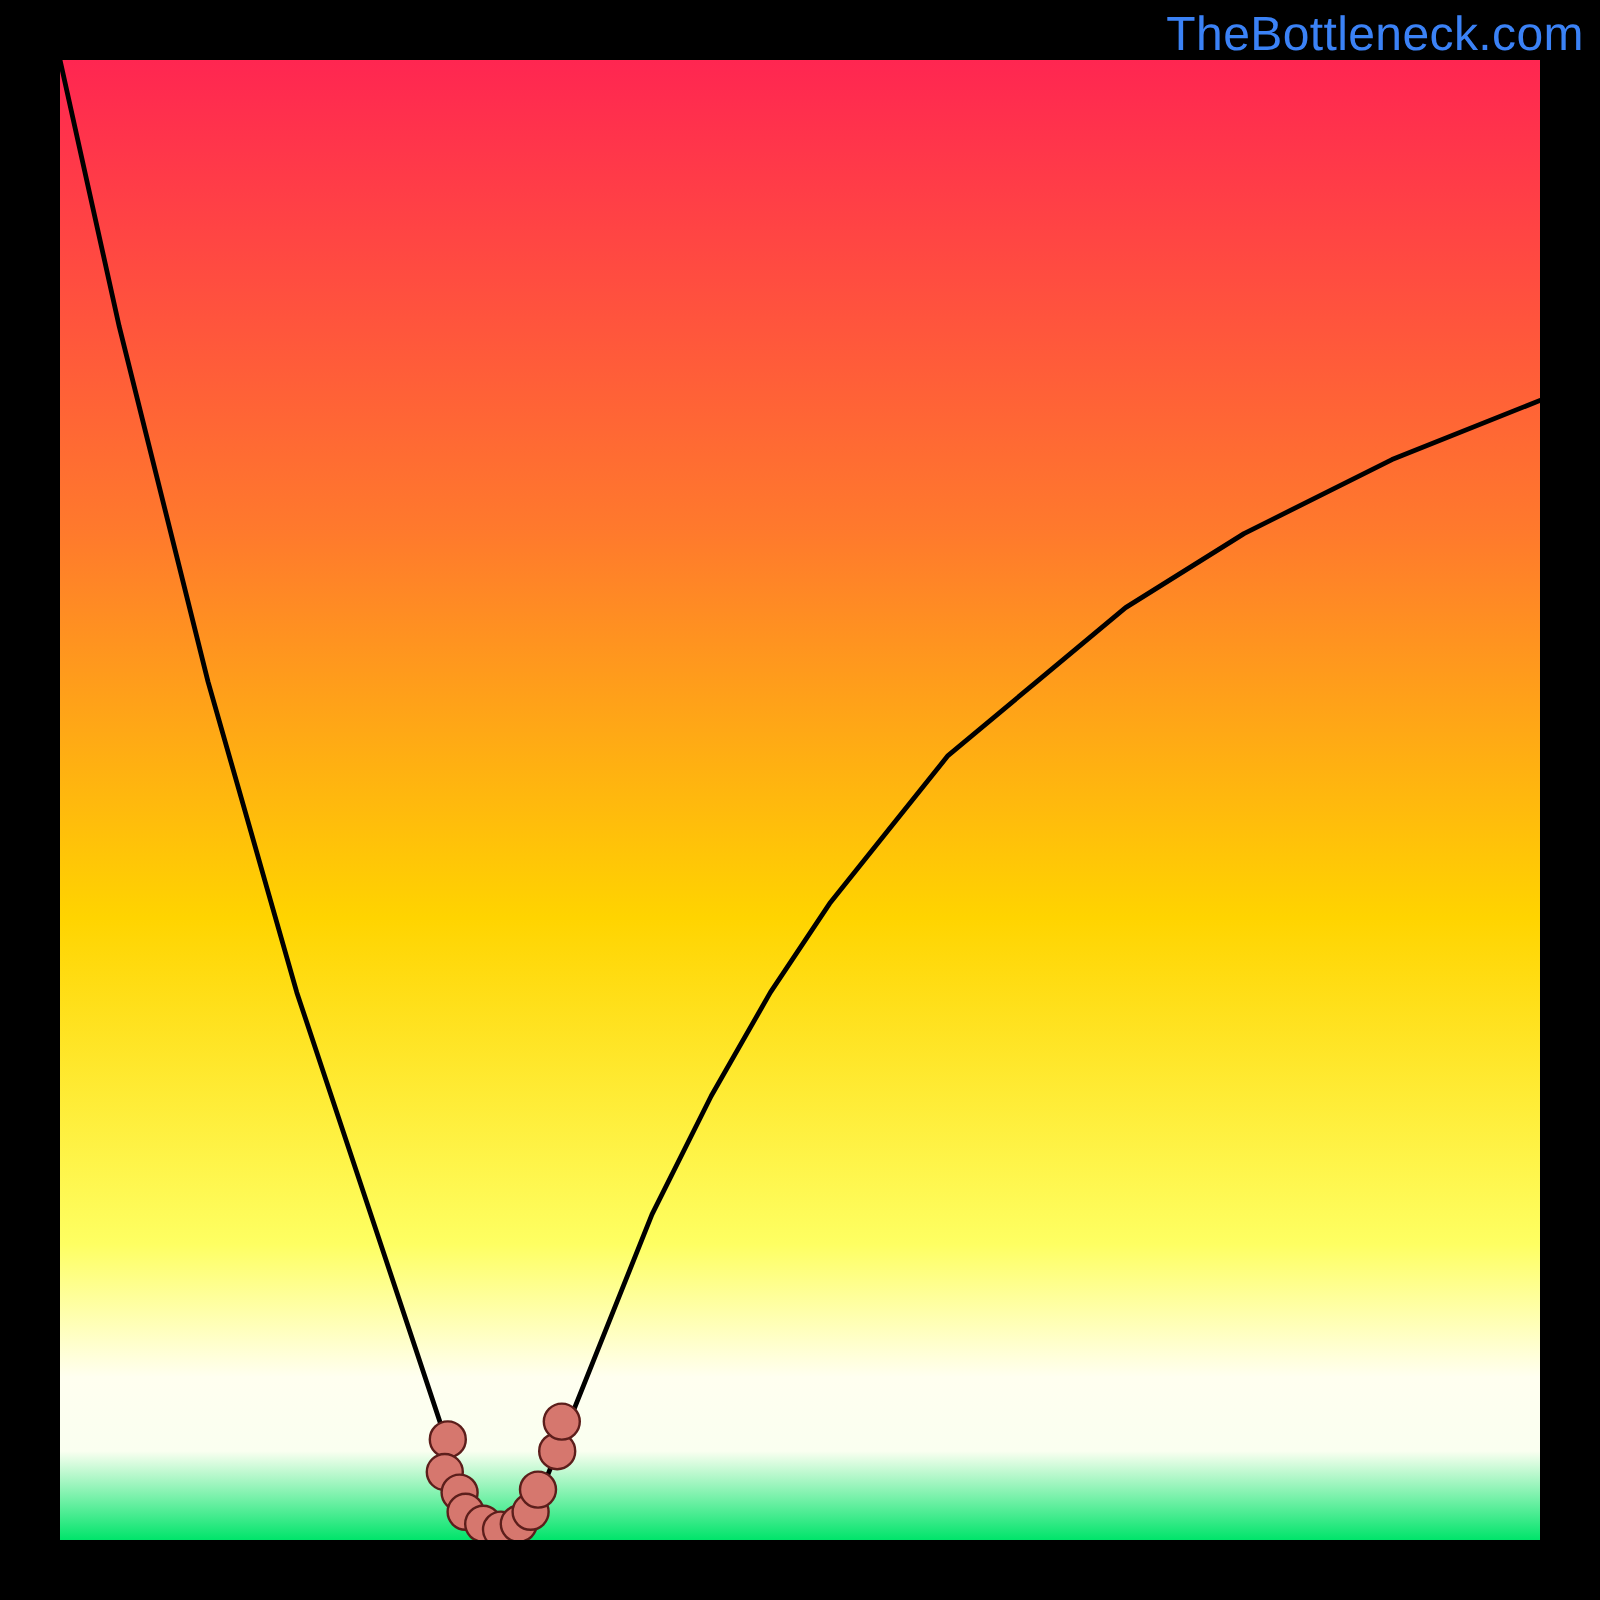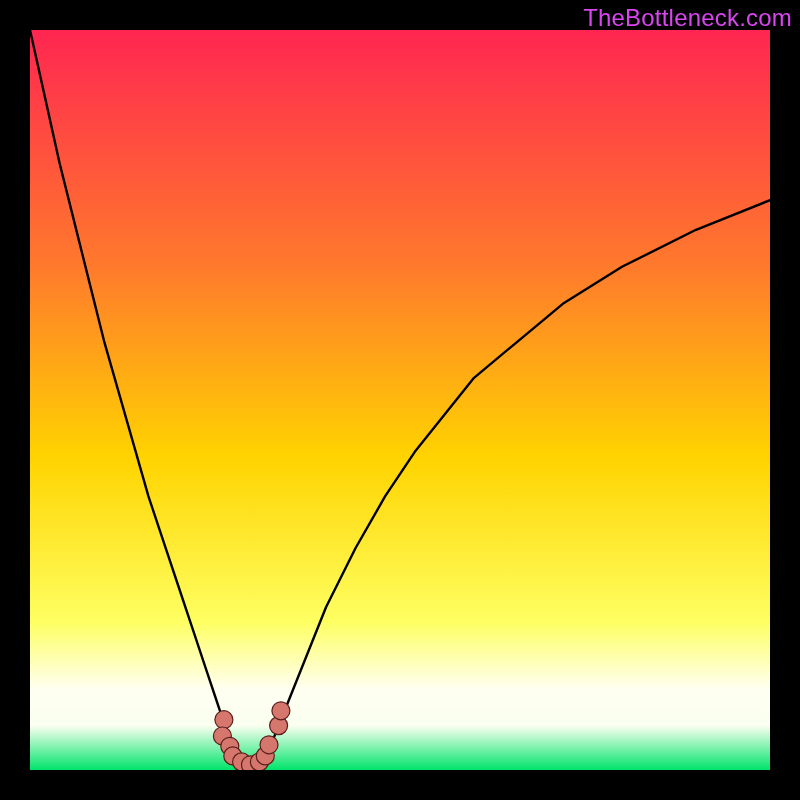--- a/index.html
+++ b/index.html
@@ -8,21 +8,21 @@
     width: 800px;
     height: 800px;
     background: #000000;
     overflow: hidden;
     font-family: Arial, Helvetica, sans-serif;
   }
   .watermark {
     position: absolute;
     top: 4px;
     right: 8px;
-    color: #d946ef;
+    color: #3b82f6;
     font-size: 24px;
     font-weight: 500;
     z-index: 10;
     letter-spacing: 0.2px;
   }
   .chart-area {
     position: absolute;
     left: 30px;
     top: 30px;
     width: 740px;

